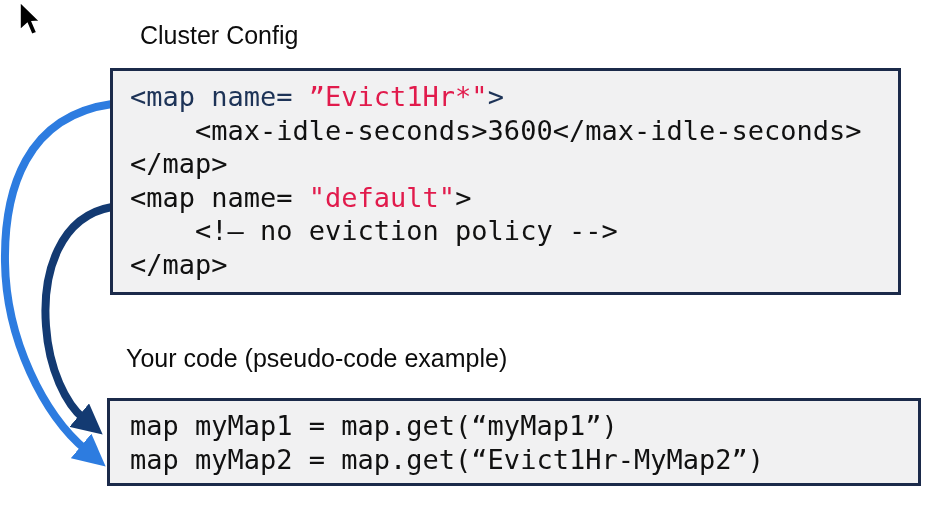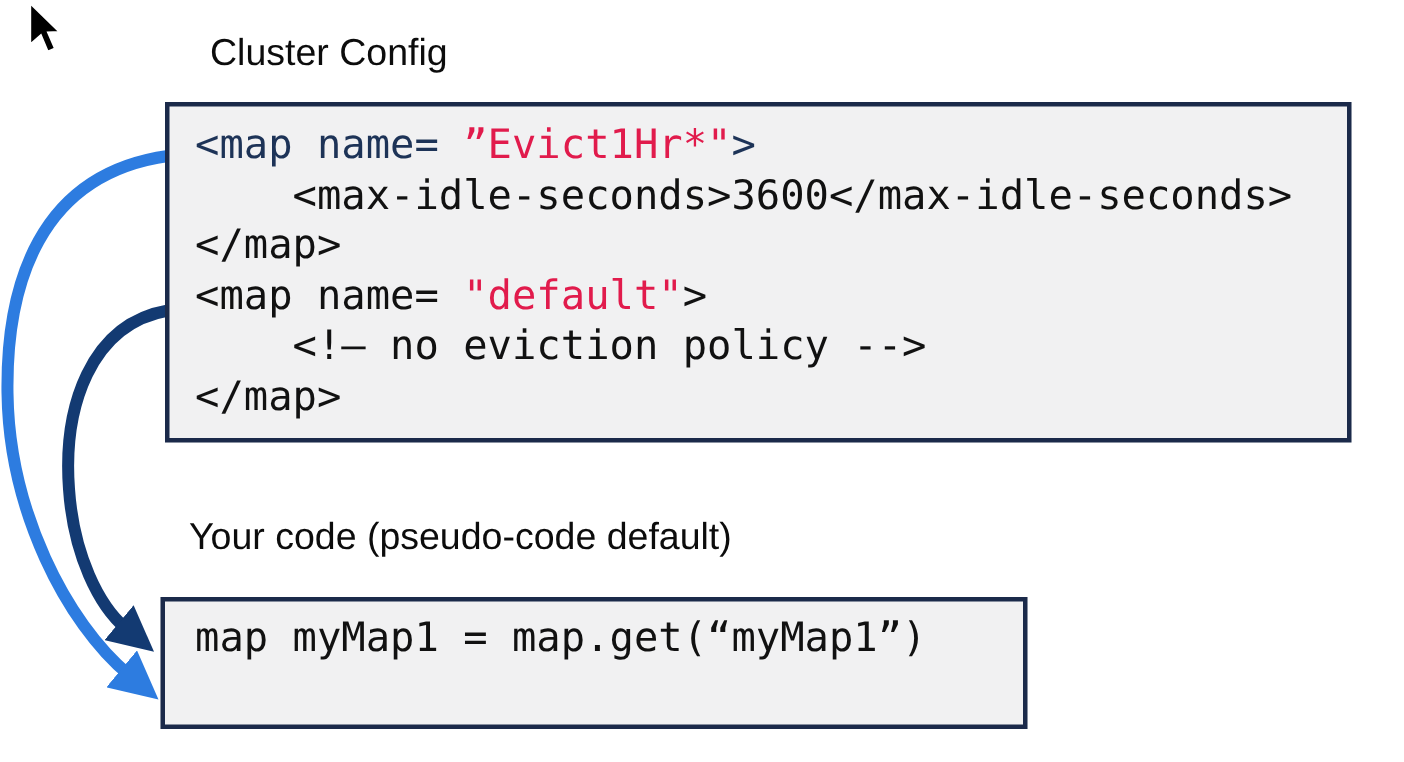--- a/index.html
+++ b/index.html
@@ -10,21 +10,21 @@
   }
   .layer{position:absolute;left:0;top:0;}
   .arrows-svg{z-index:1;}
   .box{
     position:absolute;z-index:2;
     background:#f1f1f2;
     border:3px solid #1b2a4a;
     box-sizing:border-box;
   }
   #cluster-box{left:110px;top:68px;width:791px;height:227px;padding:9px 0 0 17px;}
-  #code-box{left:107px;top:398px;width:578px;height:88px;padding:8px 0 0 20px;}
+  #code-box{left:107px;top:398px;width:814px;height:88px;padding:8px 0 0 20px;}
   .code{
     font-family:"DejaVu Sans Mono", monospace;
     font-size:27px;line-height:33.6px;white-space:pre;
     color:#111111;
   }
   .title{
     position:absolute;z-index:2;
     font-size:25px;color:#0c0c0c;
   }
   #title-cluster{left:140px;top:21px;}
@@ -45,17 +45,17 @@
   </defs>
   <path d="M 112 104 C 26 116, 4 190, 5 262 C 6 340, 44 415, 86 450" fill="none" stroke-width="8" stroke-linecap="round" marker-end="url(#head-blue)" stroke="#2d7ce0"></path>
   <path d="M 112 207 C 60 216, 42 272, 46 326 C 49 370, 66 404, 84 419" fill="none" stroke-width="8" stroke-linecap="round" marker-end="url(#head-navy)" stroke="#133a72"></path>
 </svg>
 
 <svg class="cursor-svg" width="30" height="40" viewBox="0 0 30 40">
   <path d="M4 1 L4 29 L11.2 22.6 L15.8 33.6 L20.8 31.4 L16.2 20.8 L24 20.4 Z" fill="#000000" stroke="#ffffff" stroke-width="1.6"></path>
 </svg>
 
 <div class="title" id="title-cluster">Cluster Config</div>
-<div class="title" id="title-code">Your code (pseudo-code default)</div>
+<div class="title" id="title-code">Your code (pseudo-code example)</div>
 
 <div class="box code" id="cluster-box"><div><span style="color: rgb(29, 51, 87);">&lt;map name= </span><span style="color: rgb(225, 27, 76);">”Evict1Hr*"</span><span style="color: rgb(29, 51, 87);">&gt;</span></div><div><span style="color: rgb(17, 17, 17);">    &lt;max-idle-seconds&gt;3600&lt;/max-idle-seconds&gt;</span></div><div><span style="color: rgb(17, 17, 17);">&lt;/map&gt;</span></div><div><span style="color: rgb(17, 17, 17);">&lt;map name= </span><span style="color: rgb(225, 27, 76);">"default"</span><span style="color: rgb(17, 17, 17);">&gt;</span></div><div><span style="color: rgb(17, 17, 17);">    &lt;!– no eviction policy --&gt;</span></div><div><span style="color: rgb(17, 17, 17);">&lt;/map&gt;</span></div></div>
 
-<div class="box code" id="code-box"><div><span style="color: rgb(17, 17, 17);">map myMap1 = map.get(“myMap1”)</span></div></div>
+<div class="box code" id="code-box"><div><span style="color: rgb(17, 17, 17);">map myMap1 = map.get(“myMap1”)</span></div><div><span style="color: rgb(17, 17, 17);">map myMap2 = map.get(“Evict1Hr-MyMap2”)</span></div></div>
 
 </body></html>

